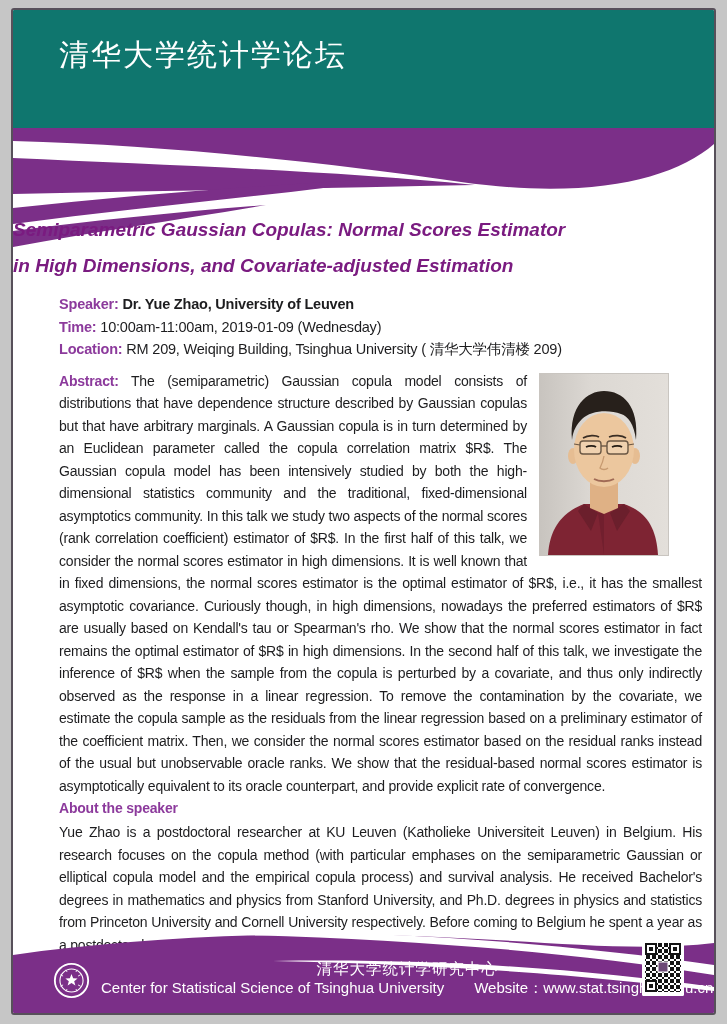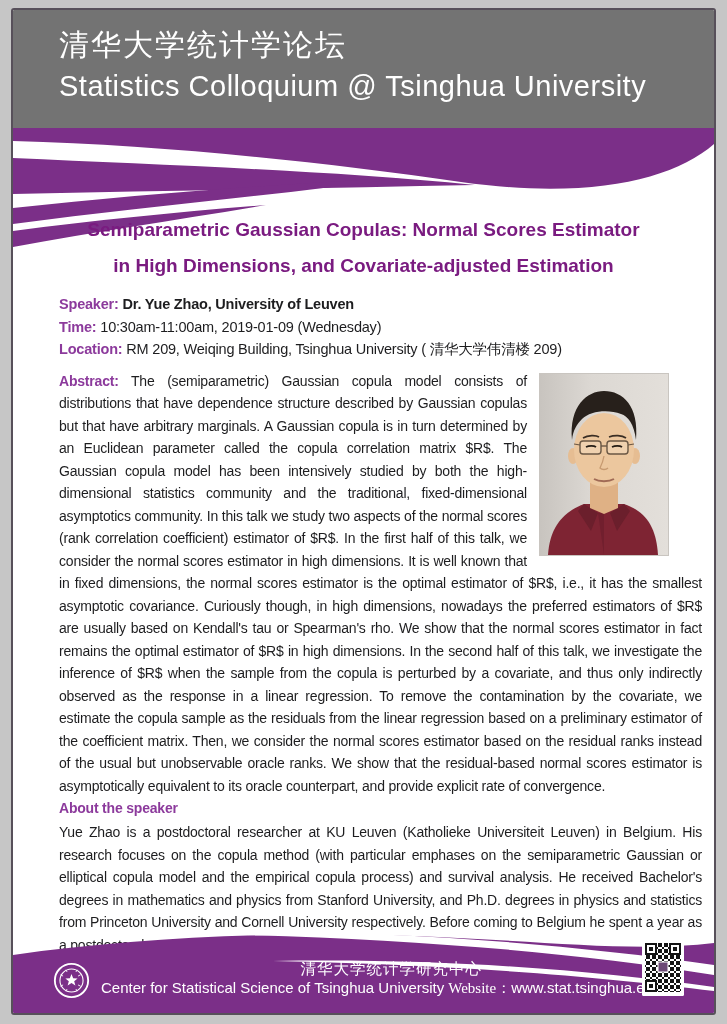--- a/index.html
+++ b/index.html
@@ -6,29 +6,29 @@
   body {
     width:727px; height:1024px; background:#c6c6c6; overflow:hidden; position:relative;
     font-family:"Liberation Sans","DejaVu Sans",sans-serif;
   }
   .page {
     position:absolute; left:11px; top:8px; width:701px; height:1003px;
     background:#ffffff; border:2px solid #57505a; border-radius:3px; overflow:hidden;
   }
   
   .header {
-    height:118px; background:#737373; box-sizing:border-box; padding:17px 0 0 46px;
+    height:118px; background:#0f766e; box-sizing:border-box; padding:27px 0 0 46px;
     color:#fff;
   }
   .header .zh { font-size:30px; font-weight:300; letter-spacing:2px; line-height:36px; }
   .header .en { font-size:29px; font-weight:300; letter-spacing:0.5px; line-height:36px; margin-top:5px; }
   .wave { display:block; width:701px; height:120px; }
   
   .talk-title {
-    margin-top:-36px; text-align:center; color:#7A1B80; font-weight:bold; 
+    margin-top:-36px; text-align:left; color:#7A1B80; font-weight:bold; font-style:italic;
     font-size:19px; line-height:36px; position:relative;
   }
   
   .content { padding:9px 12px 0 46px; font-size:14px; color:#1d1d1f; letter-spacing:-0.2px; }
   .detail-row { line-height:22.5px; font-size:14.5px; }
   .detail-label { color:#8C3A9C; font-weight:bold; }
   .detail-value { color:#1d1d1f; }
   .detail-value.strong { font-weight:bold; }
   .abstract { margin-top:9px; text-align:justify; line-height:22.5px; }
   .abstract-label, .about-heading { color:#8C3A9C; font-weight:bold; }
@@ -40,31 +40,30 @@
   .about { clear:both; }
   .about-heading { line-height:22px; }
   .about-text { text-align:justify; line-height:22.5px; margin-top:2px; }
   
   .footer { position:absolute; left:0; bottom:0; width:701px; height:88px;text-align:center; }
   .footer svg.bg { position:absolute; left:0; top:0; }
   .footer-logo { position:absolute; left:40px; top:37px; width:37px; height:37px; }
   .footer-text { position:absolute; left:88px; top:34px; color:#fff; }
   .footer-text .zh { font-size:15.5px; font-weight:300; line-height:19px; letter-spacing:1px; }
   .footer-text .en { font-size:15px; font-weight:300; line-height:19px; }
-  .footer-text .site-label { margin-left:4px;font-family:Liberation Serif, serif; }
+  .footer-text .site-label { margin-left:30px; }
   .qr { position:absolute; left:629px; top:14px; width:42px; height:57px; }
 </style>
 </head>
 <body>
 
 <div class="page">
 
   <div class="header">
     <div class="zh">清华大学统计学论坛</div>
-    <div class="en">Statistics Colloquium @ Tsinghua University</div>
   </div>
 
   <svg class="wave" viewBox="0 0 701 120" preserveAspectRatio="none">
     <path d="M0,0 H701 V16 C660,52 575,72 448,54 C310,34 150,17 0,13 Z" fill="#7B2F88"></path>
     <path d="M0,30 C150,37 310,42 462,57 C310,60 150,63 0,66 Z" fill="#7B2F88"></path>
     <path d="M0,80 C130,66 262,56 388,50 C258,68 128,79 0,96 Z" fill="#7B2F88"></path>
     <path d="M0,103 C85,92 165,84 253,77 C165,92 85,103 0,119 Z" fill="#7B2F88"></path>
   </svg>
 
   <div class="talk-title">
@@ -74,21 +73,21 @@
 
   <div class="content">
 
     <div class="details">
       <div class="detail-row">
         <span class="detail-label">Speaker:</span>
         <span class="detail-value strong">Dr. Yue Zhao, University of Leuven</span>
       </div>
       <div class="detail-row">
         <span class="detail-label">Time:</span>
-        <span class="detail-value">10:30am-11:00am, 2019-01-09 (Wednesday)</span>
+        <span class="detail-value">10:00am-11:00am, 2019-01-09 (Wednesday)</span>
       </div>
       <div class="detail-row">
         <span class="detail-label">Location:</span>
         <span class="detail-value">RM 209, Weiqing Building, Tsinghua University ( 清华大学伟清楼 209)</span>
       </div>
     </div>
 
     <div class="abstract">
       <span class="photo">
         <svg width="128" height="181" viewBox="0 0 128 181">

